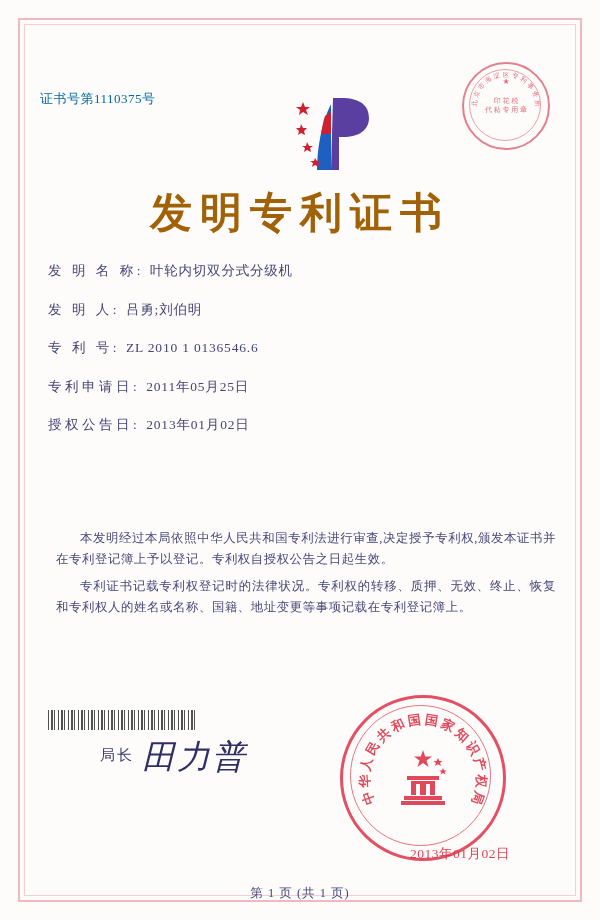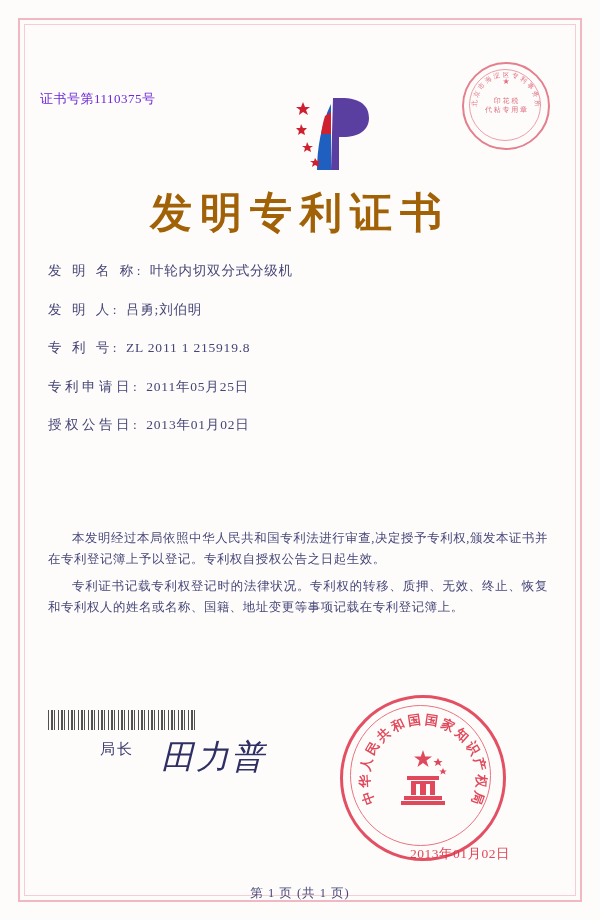--- a/index.html
+++ b/index.html
@@ -49,21 +49,21 @@
     height: 840px;
   }
 
   
   .cert-no {
     position: absolute;
     left: 0px;
     top: 50px;
     font-size: 13px;
     letter-spacing: 0.5px;
-    color: #6d28d9;
+    color: #0369a1;
   }
 
   
   .stamp-top {
     position: absolute;
     right: 10px;
     top: 22px;
     width: 84px;
     height: 84px;
     border-radius: 50%;
@@ -156,21 +156,21 @@
   .field-value {
     flex: 1 1 auto;
     margin-left: 6px;
     letter-spacing: 0.8px;
     white-space: nowrap;
   }
 
   
   .body-text {
     position: absolute;
-    left: 8px;
+    left: 16px;
     top: 488px;
     width: 500px;
     font-size: 12.4px;
     line-height: 21px;
     color: #46467a;
     letter-spacing: 0.6px;
     text-align: justify;
   }
   .body-text p {
     margin: 0 0 6px 0;
@@ -192,22 +192,21 @@
     );
     opacity: 0.85;
   }
 
   
   .sig-row {
     position: absolute;
     left: 60px;
     top: 700px;
     display: flex;
-    align-items: flex-start;
-    gap: 19px;
+    align-items: flex-end;
   }
   .sig-label {
     font-size: 15px;
     color: #3b3b72;
     letter-spacing: 2px;
     margin-right: 8px;
     padding-bottom: 8px;
   }
   .sig-name {
     font-size: 33px;
@@ -330,21 +329,21 @@
       <div class="field-row">
         <span class="field-label">发 明 名 称:</span>
         <span class="field-value">叶轮内切双分式分级机</span>
       </div>
       <div class="field-row">
         <span class="field-label">发 明 人:</span>
         <span class="field-value">吕勇;刘伯明</span>
       </div>
       <div class="field-row">
         <span class="field-label">专 利 号:</span>
-        <span class="field-value">ZL 2011 1 215919.8</span>
+        <span class="field-value">ZL 2010 1 0136546.6</span>
       </div>
       <div class="field-row">
         <span class="field-label">专利申请日:</span>
         <span class="field-value">2011年05月25日</span>
       </div>
       <div class="field-row">
         <span class="field-label">授权公告日:</span>
         <span class="field-value">2013年01月02日</span>
       </div>
     </div>

